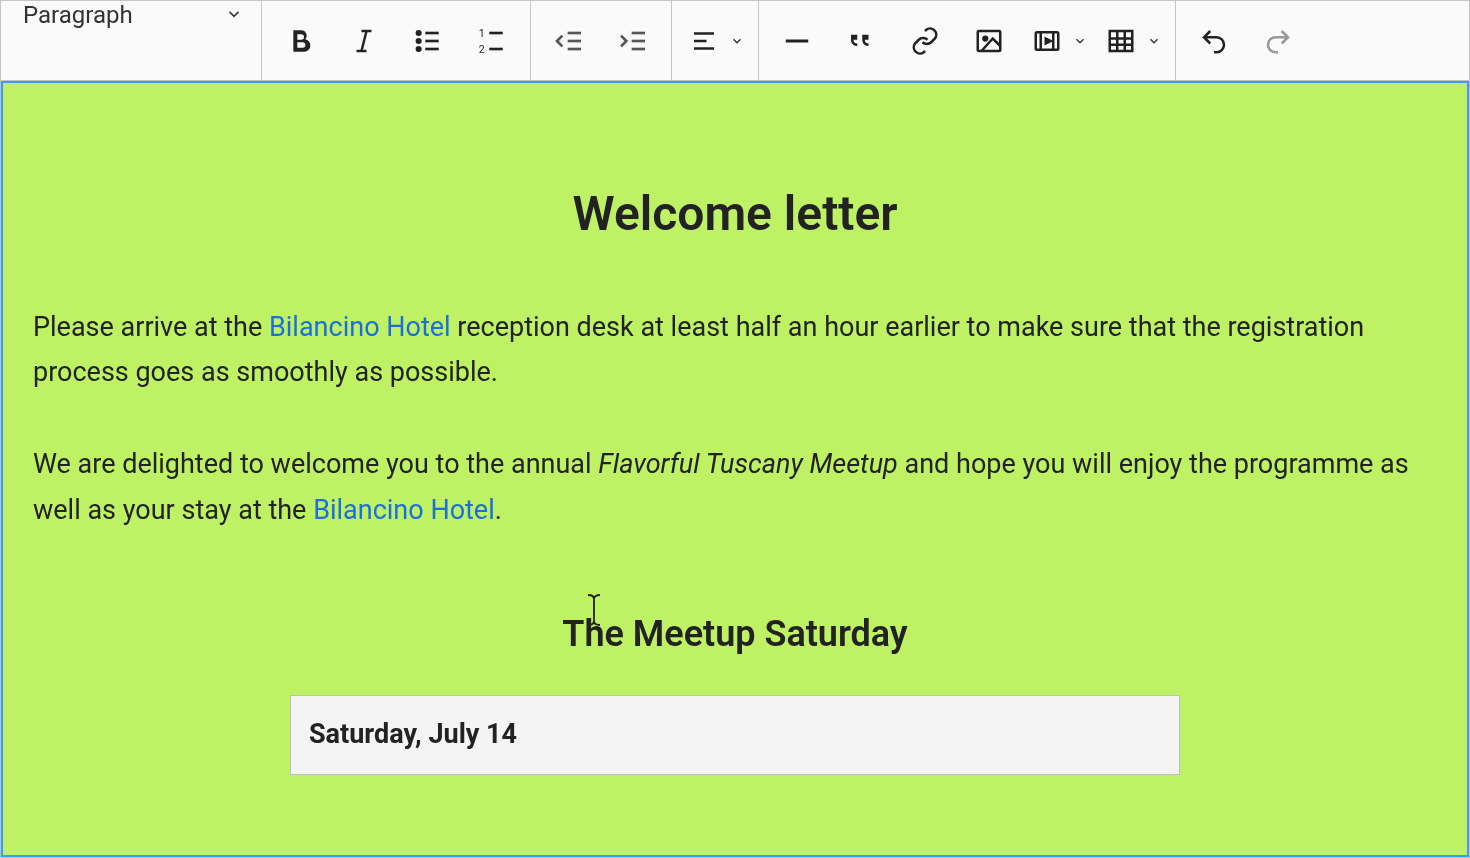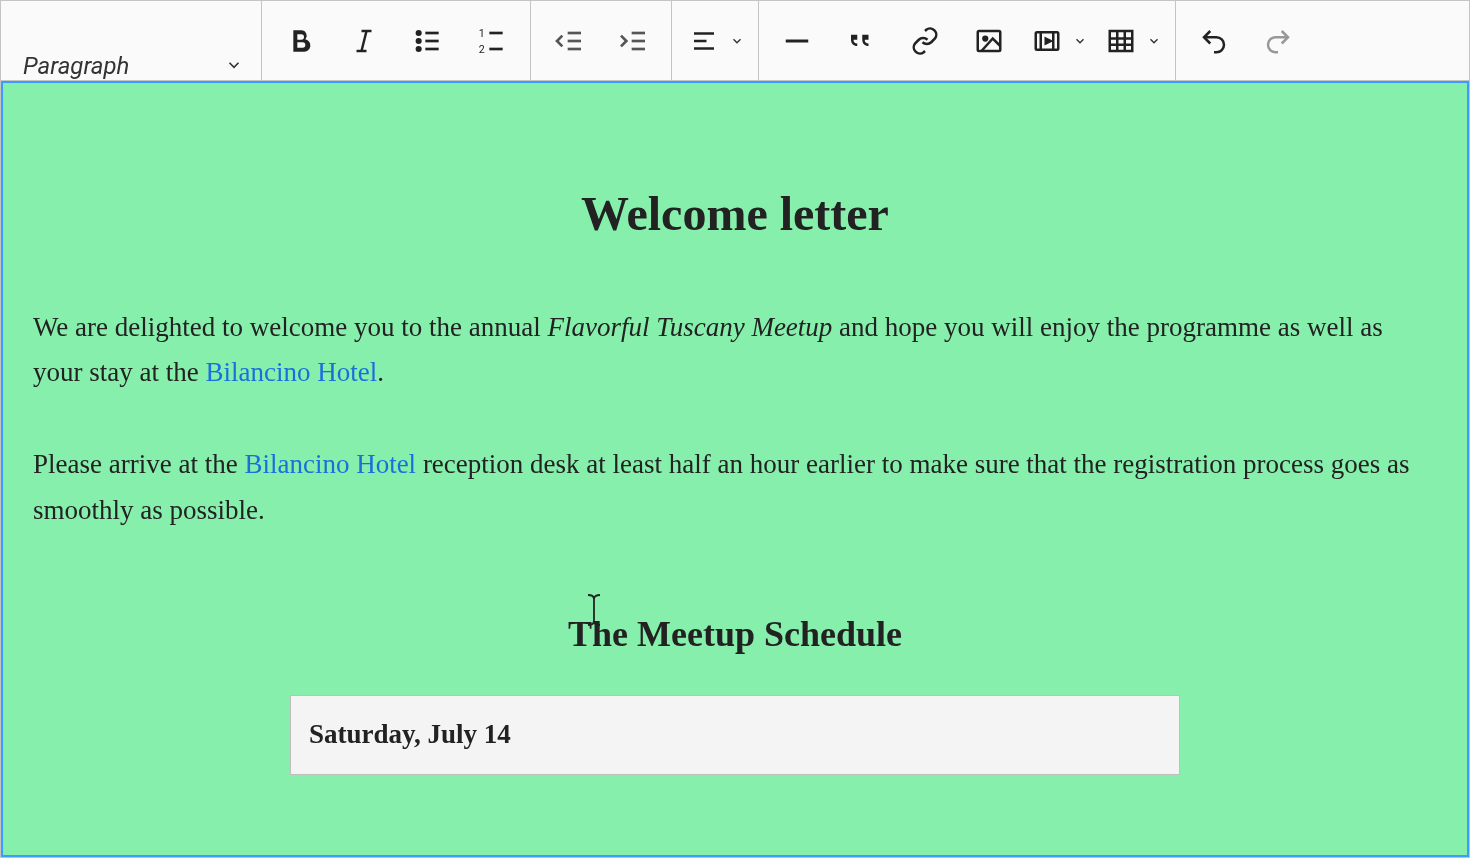--- a/index.html
+++ b/index.html
@@ -24,29 +24,28 @@
   }
   .toolbar-group {
     display: flex;
     align-items: center;
     border-right: 1px solid #c4c4c4;
     padding: 0 6px;
   }
   .toolbar-group:last-child { border-right: none; }
   .heading-select {
     display: flex;
-    align-items: flex-end;
+    align-items: flex-start;
     justify-content: space-between;
     width: 260px;
     padding: 0 18px 0 22px;
     font-size: 24px;
     color: #333;
     cursor: pointer;
     height: 100%;
-    font-style: italic;
   }
   .btn {
     width: 64px;
     height: 64px;
     display: flex;
     align-items: center;
     justify-content: center;
     border-radius: 4px;
     cursor: pointer;
     color: #333;
@@ -57,22 +56,21 @@
     width: 18px;
     margin-left: -2px;
     margin-right: 6px;
     display: flex; align-items:center; justify-content:center;
     cursor: pointer;
   }
   .content-wrap {
     border: 2px solid #3b9cff;
     height: calc(100% - 80px);
     overflow: hidden;
-    background: #86efac;
-    font-family: Liberation Serif, serif;
+    background: #bef264;
   }
   .doc {
     padding: 30px 30px 0 30px;
     font-size: 27px;
     line-height: 1.7;
     color: #222;
   }
   h1.doc-title {
     text-align: center;
     font-weight: 600;
@@ -265,28 +263,28 @@
 
   </div>
 
   <div class="content-wrap">
     <div class="doc">
 
       <h1 class="doc-title">Welcome letter</h1>
 
 
       <p>
+        <span>Please arrive at the </span><a href="#" class="link">Bilancino Hotel</a><span> reception desk at least half an hour earlier to make sure that the registration process goes as smoothly as possible.</span>
+      </p>
+
+      <p>
         <span>We are delighted to welcome you to the annual </span><em class="ital">Flavorful Tuscany Meetup</em><span> and hope you will enjoy the programme as well as your stay at the </span><a href="#" class="link">Bilancino Hotel</a><span>.</span>
       </p>
 
-      <p>
-        <span>Please arrive at the </span><a href="#" class="link">Bilancino Hotel</a><span> reception desk at least half an hour earlier to make sure that the registration process goes as smoothly as possible.</span>
-      </p>
-
-      <h2 class="doc-subtitle">The Meetup Schedule</h2>
+      <h2 class="doc-subtitle">The Meetup Saturday</h2>
 
       <table class="schedule-table">
         <tbody>
             <tr>
           <th colspan="2">Saturday, July 14</th>
         </tr>
 
       </tbody>
         </table>
 

